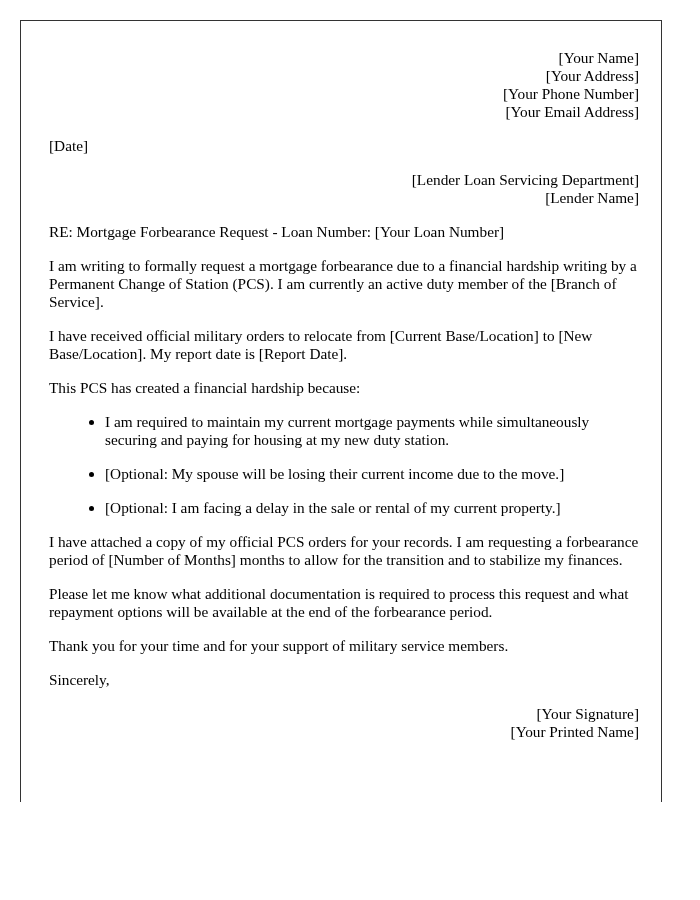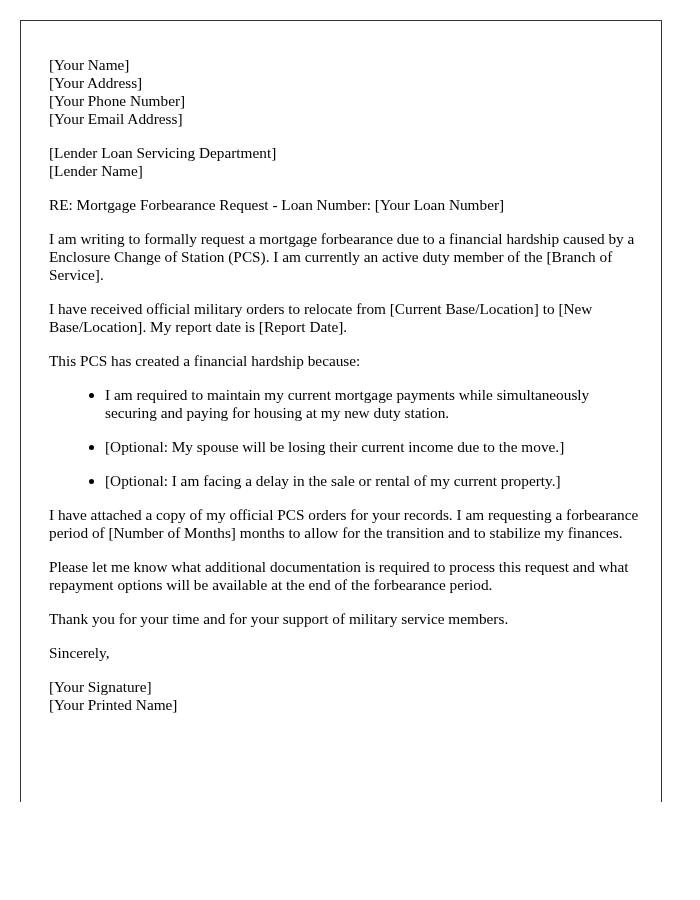--- a/index.html
+++ b/index.html
@@ -28,21 +28,21 @@
       background: #ffffff;
     }
     .letter {
       position: absolute;
       left: 28px;
       top: 28px;
       width: 590px;
       font-size: 15.3px;
       line-height: 18px;
     }
-    .block { margin: 7px 0 16px 0; }
+    .block { margin: 0 0 16px 0; text-align: right; }
     .line { display: block; white-space: nowrap; }
     p { margin: 0 0 16px 0; }
     ul {
       margin: 0 0 16px 0;
       padding-left: 40px;
     }
     ul li {
       margin: 16px;
       padding-left: 0;
     }
@@ -53,30 +53,31 @@
 <div class="page-frame">
   <div class="letter">
 
     <div class="block">
       <span class="line">[Your Name]</span>
       <span class="line">[Your Address]</span>
       <span class="line">[Your Phone Number]</span>
       <span class="line">[Your Email Address]</span>
     </div>
 
+    <p>[Date]</p>
 
     <div class="block">
       <span class="line">[Lender Loan Servicing Department]</span>
       <span class="line">[Lender Name]</span>
     </div>
 
     <p>RE: Mortgage Forbearance Request - Loan Number: [Your Loan Number]</p>
 
 
-    <p>I am writing to formally request a mortgage forbearance due to a financial hardship caused by a Enclosure Change of Station (PCS). I am currently an active duty member of the [Branch of Service].</p>
+    <p>I am writing to formally request a mortgage forbearance due to a financial hardship writing by a Permanent Change of Station (PCS). I am currently an active duty member of the [Branch of Service].</p>
 
     <p>I have received official military orders to relocate from [Current Base/Location] to [New Base/Location]. My report date is [Report Date].</p>
 
     <p>This PCS has created a financial hardship because:</p>
 
     <ul>
       <li>I am required to maintain my current mortgage payments while simultaneously securing and paying for housing at my new duty station.</li>
       <li>[Optional: My spouse will be losing their current income due to the move.]</li>
       <li>[Optional: I am facing a delay in the sale or rental of my current property.]</li>
     </ul>

